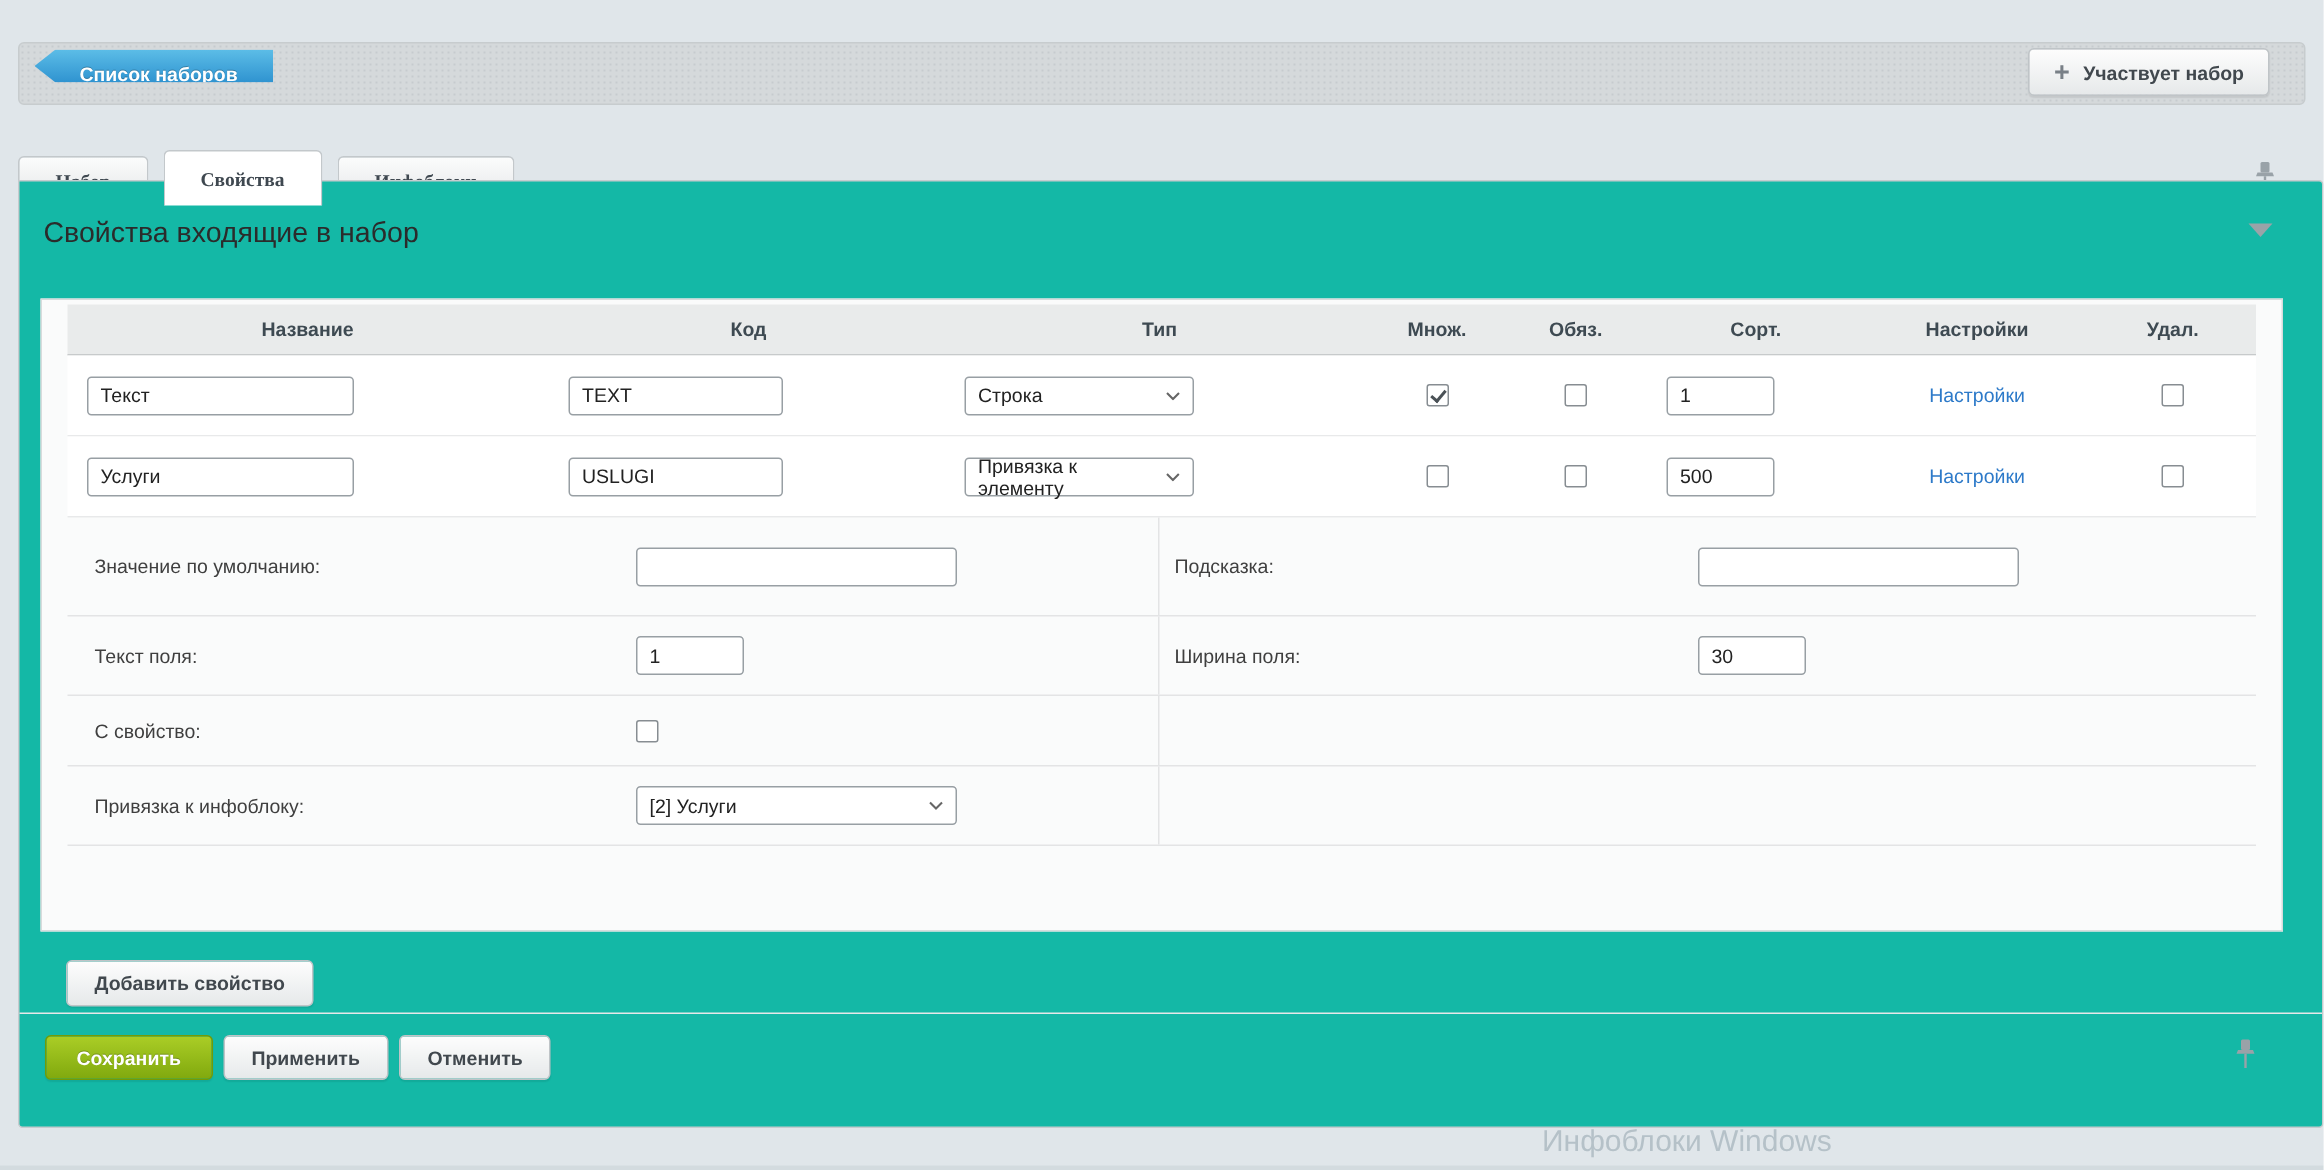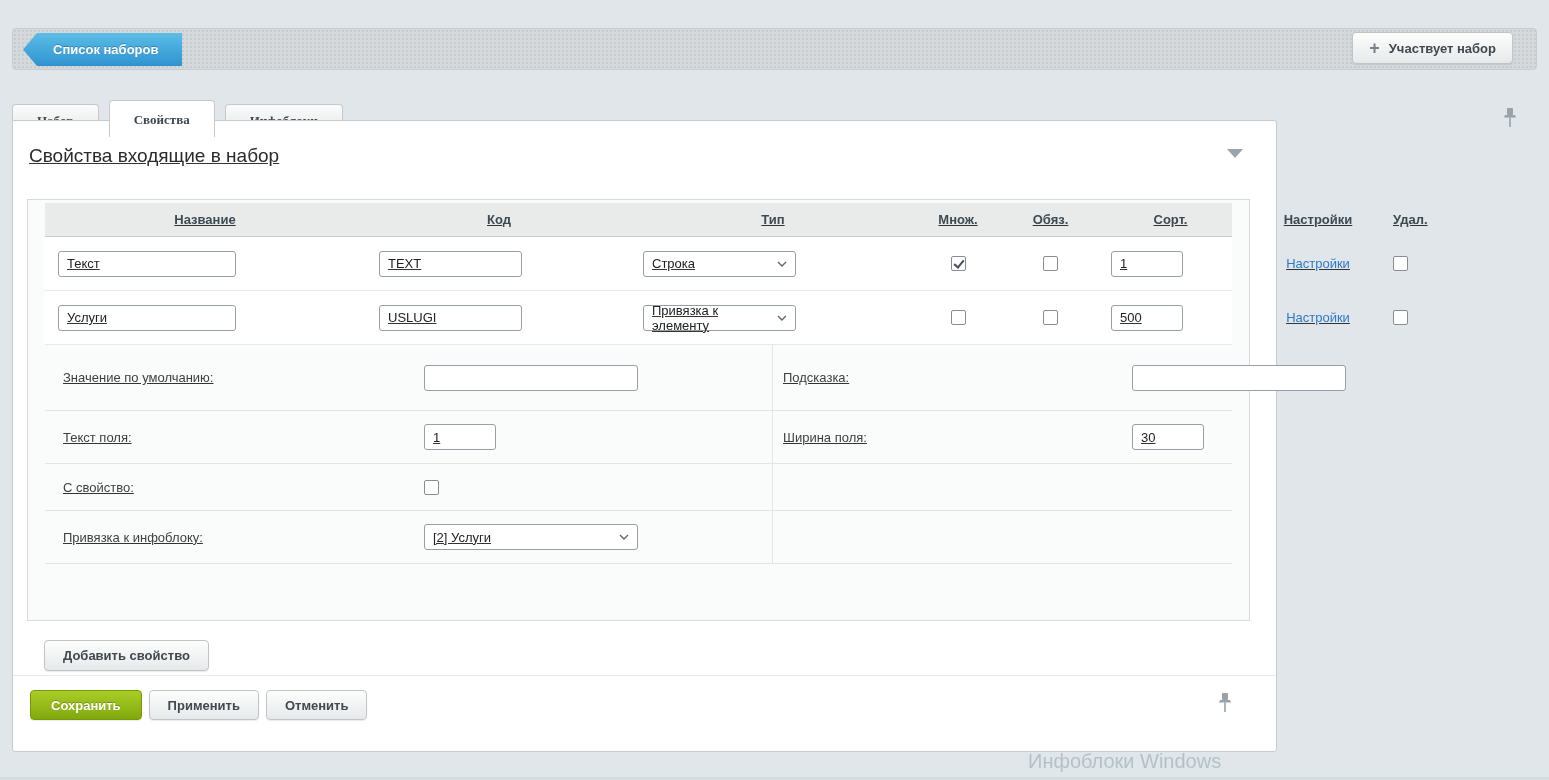--- a/index.html
+++ b/index.html
@@ -12,21 +12,21 @@
   }
   
   .context-bar {
     position:absolute; left:12px; top:28px; width:1525px; height:42px;
     background-color:#d5d9db;
     background-image: radial-gradient(#c6cbce 1px, rgba(0,0,0,0) 1px);
     background-size:4px 4px;
     border:1px solid #c7ccce; border-radius:4px;
   }
   .back-btn {
-    position:absolute; left:10px; top:4px; height:33px; line-height:33px;
+    position:absolute; left:10px; top:4px; height:22px; line-height:33px;
     padding:0 24px 0 30px;
     background:linear-gradient(#5cbde7,#2f93d0);
     clip-path: polygon(14px 0%, 100% 0%, 100% 100%, 14px 100%, 0% 50%);
     color:#fff; font-weight:bold; font-size:13px;
     text-shadow:0 -1px 0 rgba(0,0,0,.25);
     cursor:pointer;
   }
   .add-set-btn {
     position:absolute; right:23px; top:3px; height:32px;
     padding:0 16px; display:flex; align-items:center; gap:9px;
@@ -51,24 +51,23 @@
   .tab.active {
     height:37px; margin-top:0; line-height:37px;
     background:#fff; z-index:3;
   }
   .pin {
     position:absolute; cursor:pointer; width:14px; height:22px;
   }
   .pin.top { right:20px; top:7px; }
   
   .panel {
-    position:absolute; left:12px; top:120px; width:1265px; height:632px;
-    background:#ffffff; border:1px solid #c6cbce; border-radius:0 3px 3px 3px;
+    position:absolute; left:12px; top:120px; width:1537px; height:632px;
+    background:#14b8a6; border:1px solid #c6cbce; border-radius:0 3px 3px 3px;
     z-index:2;
-    text-decoration:underline;
   }
   .section-head { position:relative; height:78px; padding:24px 16px 0 16px; }
   .section-title { font-size:19px; font-weight:normal; color:#2b2b2b; }
   .collapse-tri {
     position:absolute; right:33px; top:28px; width:0; height:0; cursor:pointer;
     border-left:8px solid rgba(0,0,0,0); border-right:8px solid rgba(0,0,0,0);
     border-top:9px solid #9aa3a8;
   }
   .inner-box {
     margin:0 26px 0 14px; height:422px;

